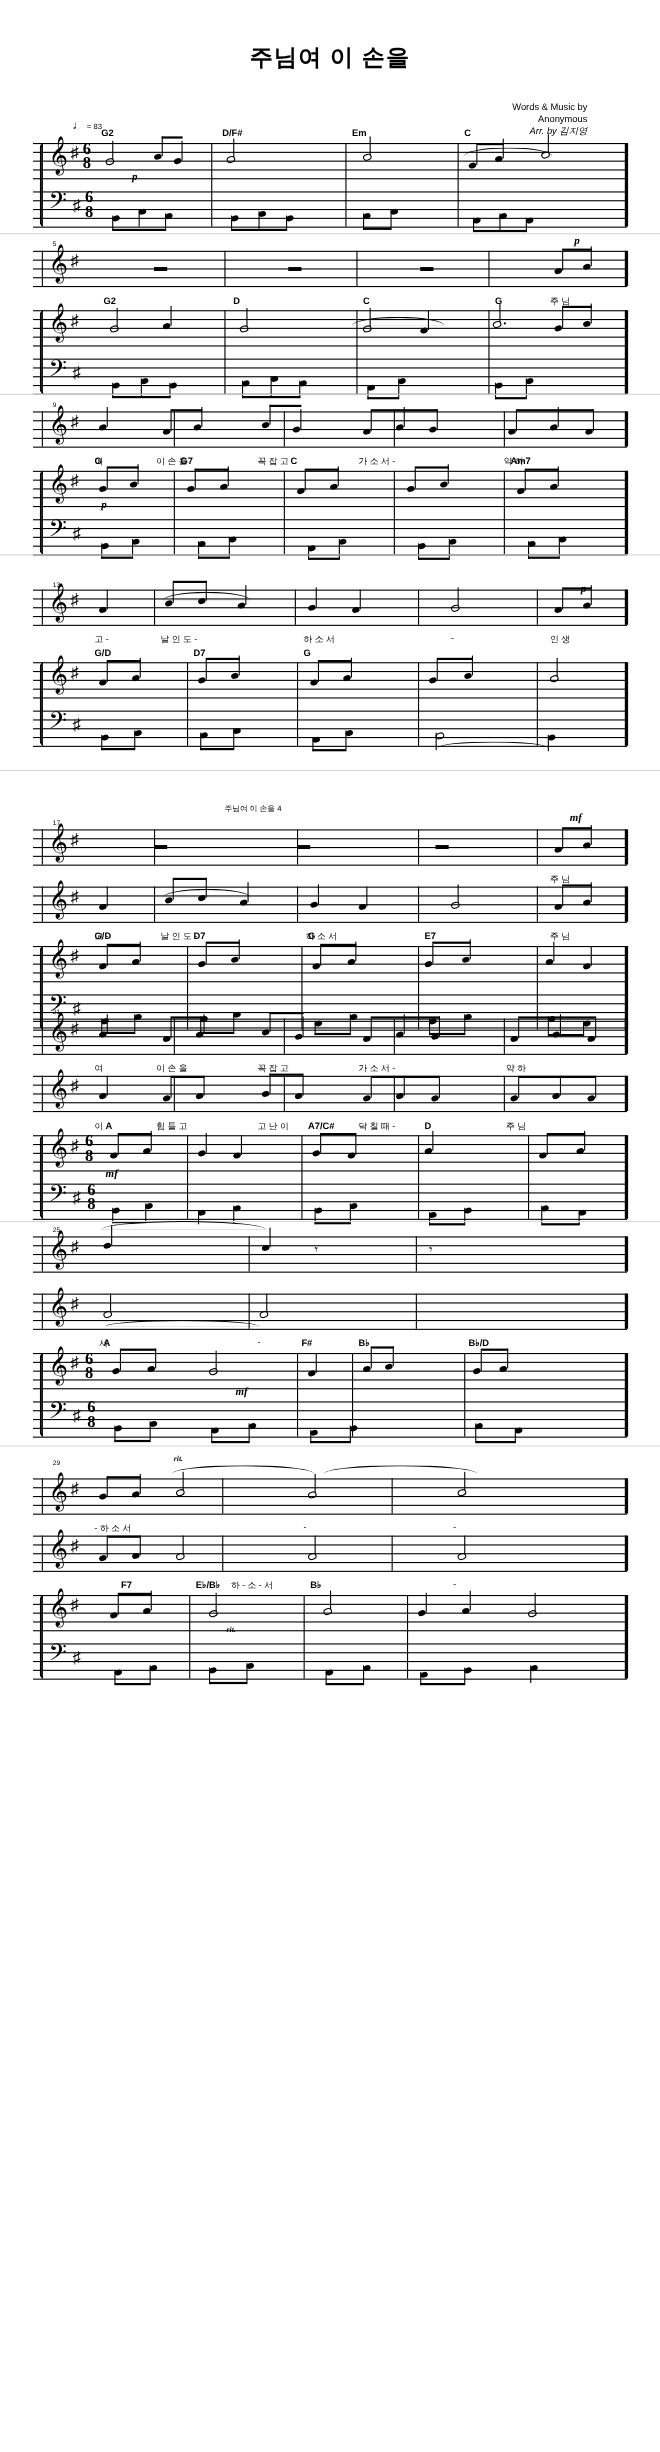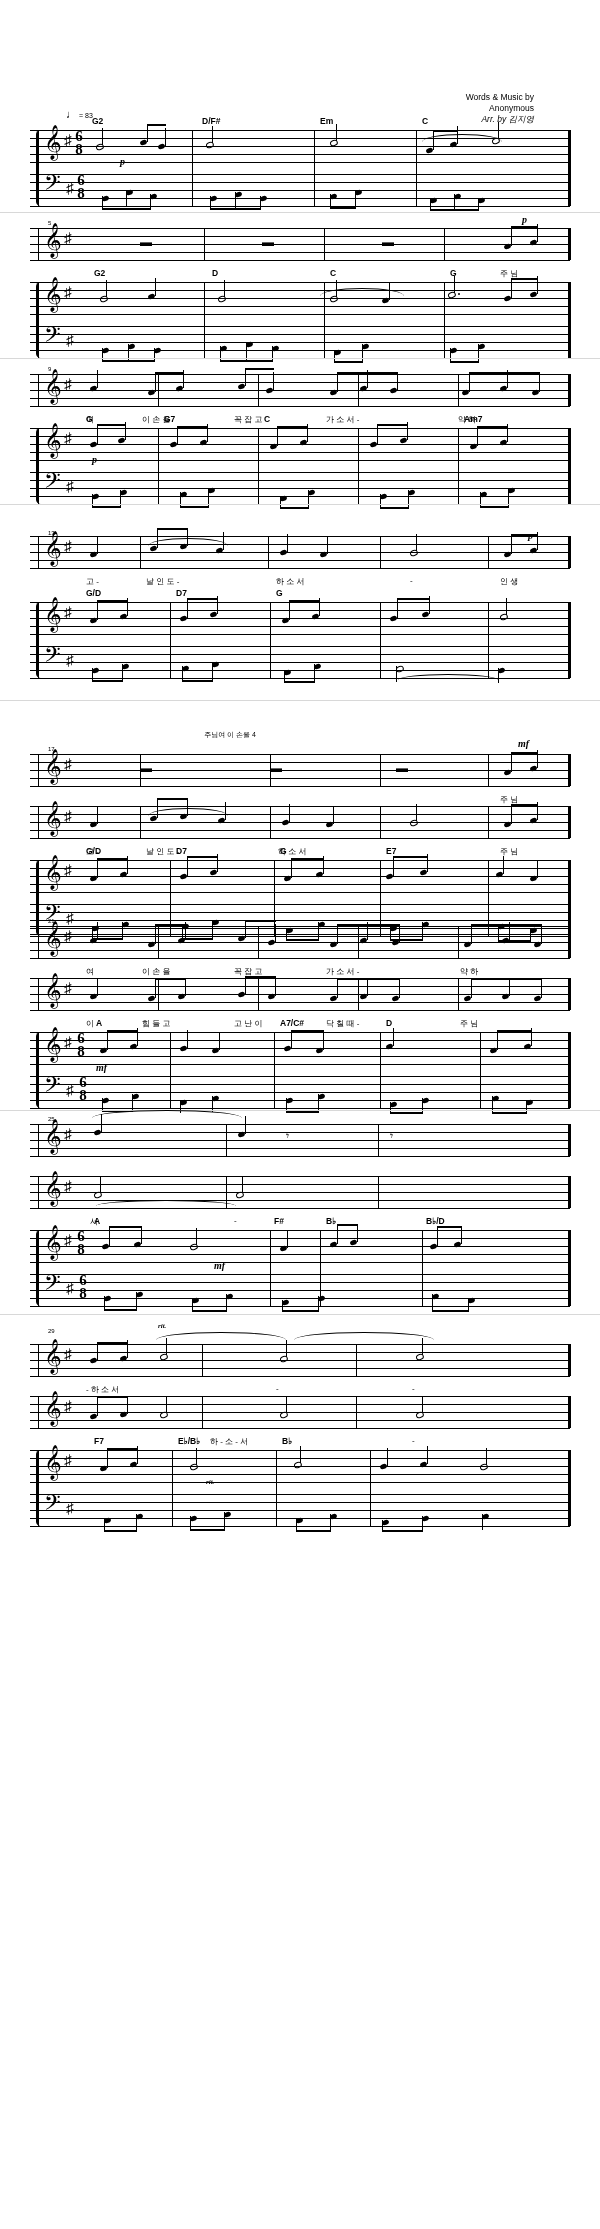--- a/index.html
+++ b/index.html
@@ -203,20 +203,21 @@
     position: absolute;
     font-size: 12px;
     line-height: 1;
   }
 </style>
 </head>
 <body>
 
 <div class="page">
 
+  <div class="sheet-title">주님여 이 손을</div>
 
   <div class="credits">
     <div>Words &amp; Music by</div>
     <div>Anonymous</div>
     <div class="arr">Arr. by 김지영</div>
   </div>
 
   <div class="tempo">
     <span style="font-size:11px;">♩</span> <span>= 83</span>
   </div>
@@ -1255,18 +1256,18 @@
     <div class="barline" style="left:8px;top:66px;height:32px;"></div>
     <div class="barline" style="left:172px;top:66px;height:32px;"></div>
     <div class="barline" style="left:326px;top:66px;height:32px;"></div>
     <div class="barline thick" style="left:538px;top:66px;height:32px;"></div>
     <div class="brace" style="left:6px;top:120px;width:7px;height:76px;border-left:2px solid #000;border-radius:6px;"></div>
     <div class="barline" style="left:8px;top:120px;height:76px;"></div>
     <div class="barline" style="left:142px;top:120px;height:76px;"></div>
     <div class="barline" style="left:246px;top:120px;height:76px;"></div>
     <div class="barline" style="left:340px;top:120px;height:76px;"></div>
     <div class="barline thick" style="left:538px;top:120px;height:76px;"></div>
-    <div class="chord" style="left:64px;top:106px;">F7</div>
+    <div class="chord" style="left:80px;top:106px;">F7</div>
     <div class="chord" style="left:148px;top:106px;">E♭/B♭</div>
     <div class="chord" style="left:252px;top:106px;">B♭</div>
   </div>
 
 </div>
 
 </body></html>

